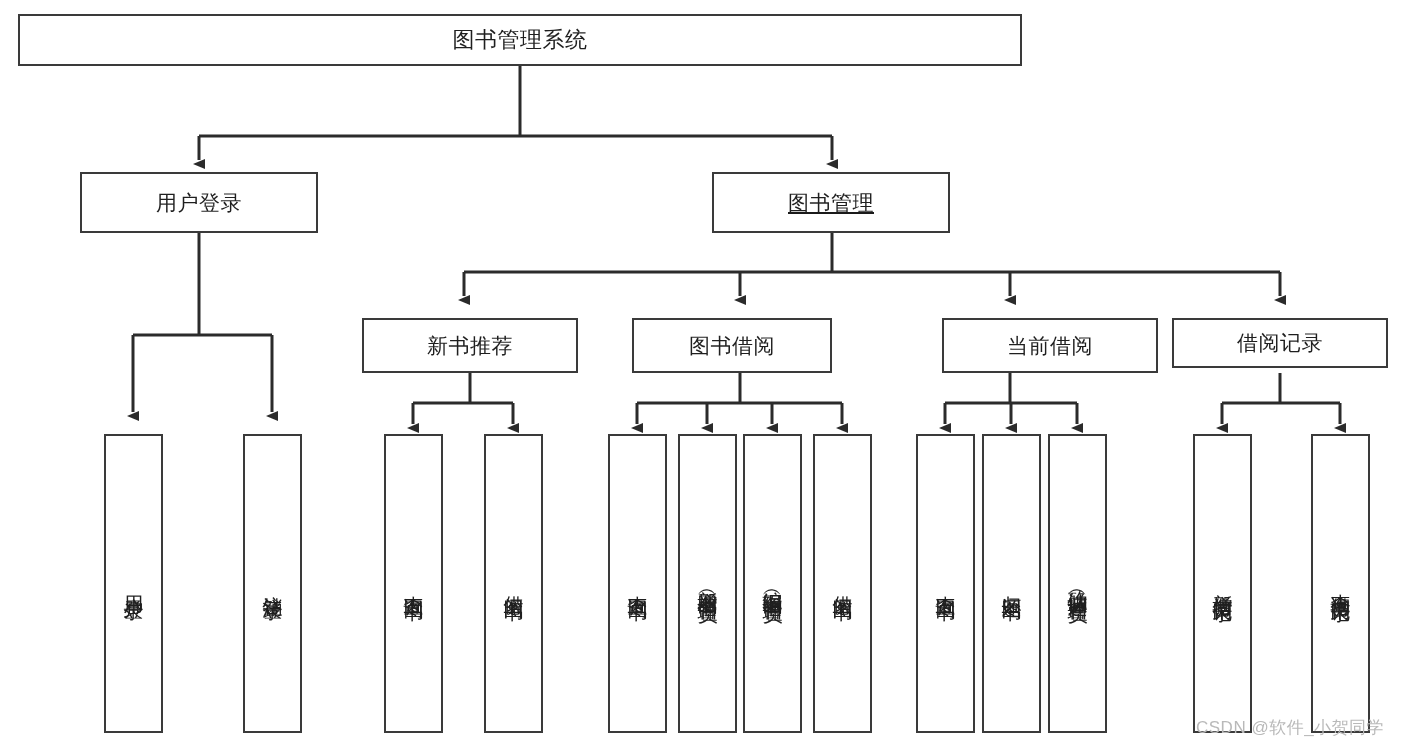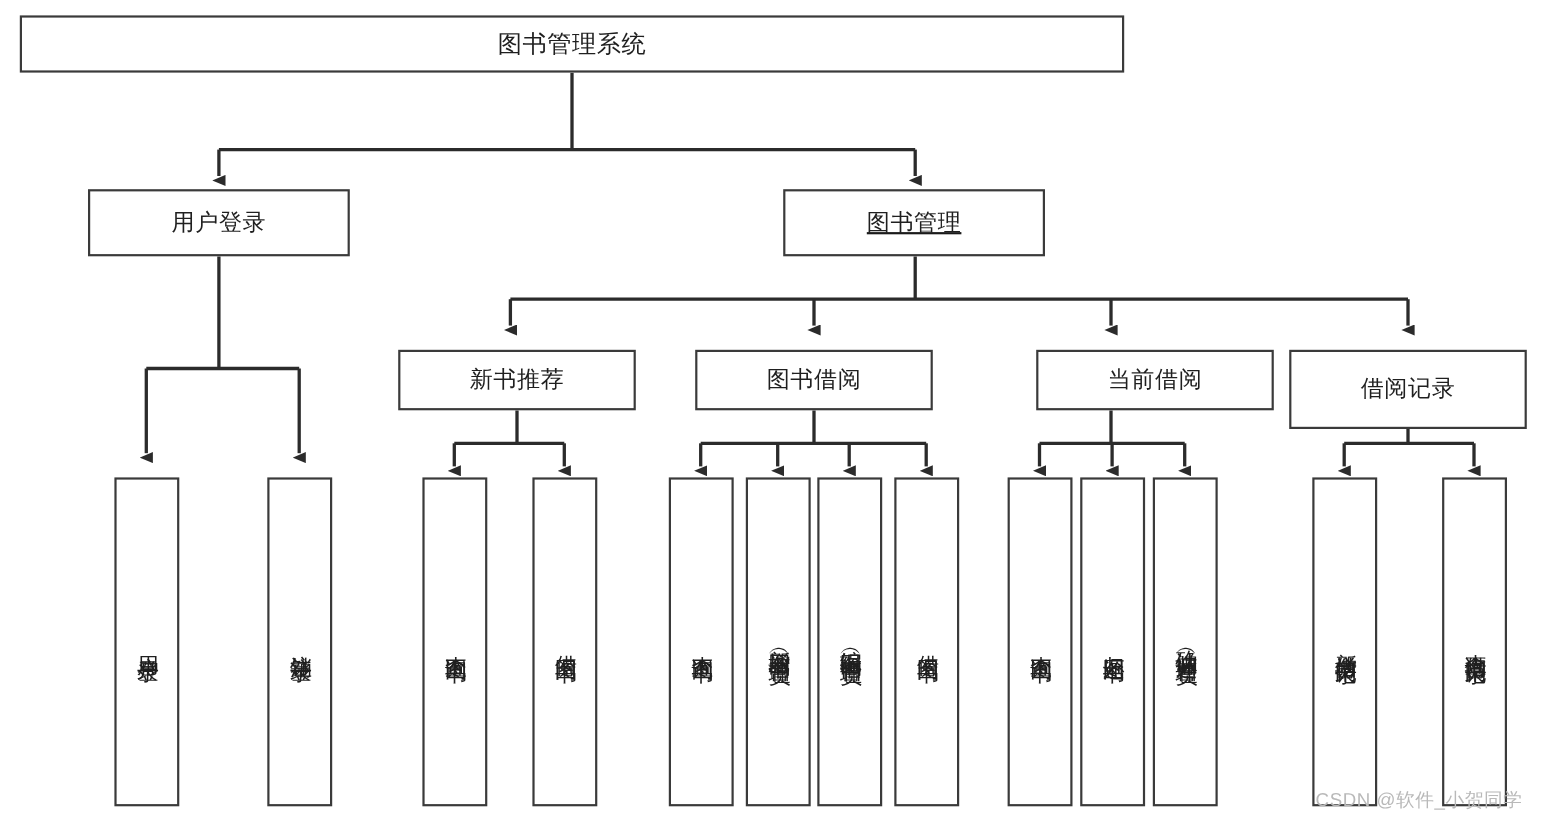--- a/index.html
+++ b/index.html
@@ -142,27 +142,27 @@
   <div class="node horiz" style="left:80px; top:172px; width:238px; height:61px;">
     <span class="label">用户登录</span>
   </div>
   <div class="node horiz" style="left:712px; top:172px; width:238px; height:61px;text-decoration:underline;">
     <span class="label">图书管理</span>
   </div>
 
   <div class="node horiz" style="left:362px; top:318px; width:216px; height:55px;">
     <span class="label">新书推荐</span>
   </div>
-  <div class="node horiz" style="left:632px; top:318px; width:216px; height:55px;">
+  <div class="node horiz" style="left:632px; top:318px; width:200px; height:55px;">
     <span class="label">图书借阅</span>
   </div>
   <div class="node horiz" style="left:902px; top:318px; width:216px; height:55px;margin-left:40px;">
     <span class="label">当前借阅</span>
   </div>
-  <div class="node horiz" style="left:1172px; top:318px; width:216px; height:72px;">
+  <div class="node horiz" style="left:1172px; top:318px; width:216px; height:50px;">
     <span class="label">借阅记录</span>
   </div>
 
   <div class="node vert" style="left:104px; top:434px; width:59px; height:299px;">
     <span class="label">用户登录</span>
   </div>
   <div class="node vert" style="left:243px; top:434px; width:59px; height:299px;">
     <span class="label">注销登录</span>
   </div>
 

